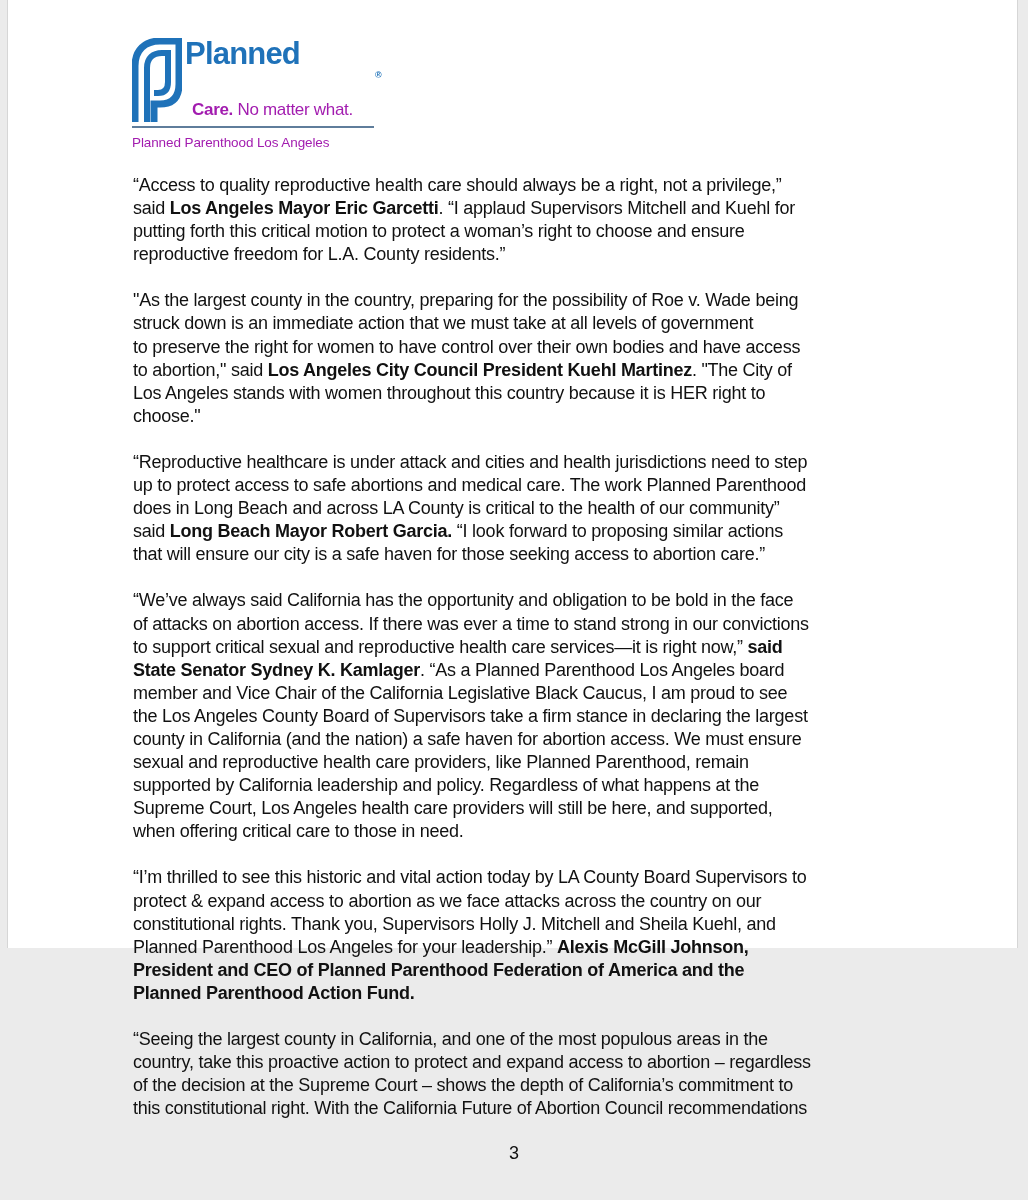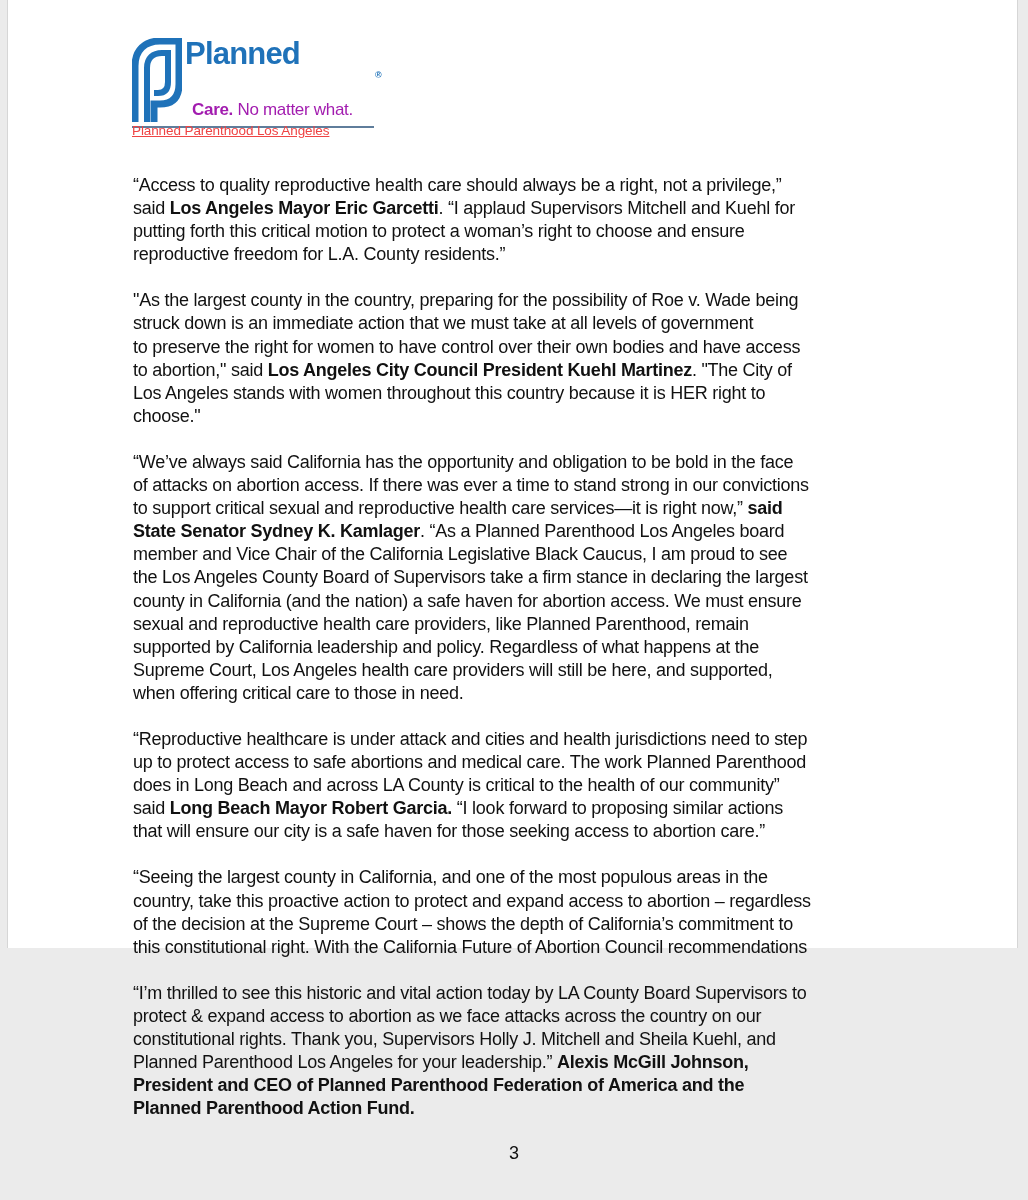--- a/index.html
+++ b/index.html
@@ -21,21 +21,21 @@
   .logo-word {
     position: absolute; left: 53px; font-weight: bold; color: #1f72b9;
     font-size: 31px; letter-spacing: -0.8px; line-height: 1;
   }
   .logo-word.l1 { top: 0px; }
   .logo-word.l2 { top: 29px; }
   .logo-reg { position: absolute; left: 243px; top: 32px; font-size: 9px; color: #1f72b9; font-weight: bold; }
   .logo-tag { position: absolute; left: 60px; top: 62px; font-size: 17px; color: #a21caf; letter-spacing: -0.3px; white-space: nowrap; }
   .logo-tag b { font-weight: bold; }
   .logo-rule { position: absolute; left: 0; top: 88px; width: 242px; height: 2px; background: #5f7d9b; }
-  .logo-affil { position: absolute; left: 0; top: 85px; font-size: 13.5px; color: #ef4444; white-space: nowrap; letter-spacing: -0.1px; text-decoration: underline; }
+  .logo-affil { position: absolute; left: 0; top: 97px; font-size: 13.5px; color: #a21caf; white-space: nowrap; letter-spacing: -0.1px; }
 
   .body-text {
     position: absolute; left: 125px; top: 174px; width: 790px;
     font-size: 18px; line-height: 23.1px; letter-spacing: -0.25px;
   }
   .para { margin: 0 0 23px 0; white-space: pre-line; }
   .para b { font-weight: bold; }
   .page-num {
     position: absolute; left: 0; width: 1028px; top: 1143px;
     text-align: center; font-size: 18px;
@@ -61,42 +61,42 @@
     <p class="para"><span> “Access to quality reproductive health care should always be a right, not a privilege,”
 said </span><b>Los Angeles Mayor Eric Garcetti</b><span>. “I applaud Supervisors Mitchell and Kuehl for
 putting forth this critical motion to protect a woman’s right to choose and ensure
 reproductive freedom for L.A. County residents.”</span></p>
     <p class="para"><span>"As the largest county in the country, preparing for the possibility of Roe v. Wade being
 struck down is an immediate action that we must take at all levels of government
 to preserve the right for women to have control over their own bodies and have access
 to abortion," said </span><b>Los Angeles City Council President Kuehl Martinez</b><span>. "The City of
 Los Angeles stands with women throughout this country because it is HER right to
 choose."</span></p>
+    <p class="para"><span>“Reproductive healthcare is under attack and cities and health jurisdictions need to step
+up to protect access to safe abortions and medical care.  The work Planned Parenthood
+does in Long Beach and across LA County is critical to the health of our community”
+said </span><b>Long Beach Mayor Robert Garcia.</b><span>  “I look forward to proposing similar actions
+that will ensure our city is a safe haven for those seeking access to abortion care.”</span></p>
     <p class="para"><span>“We’ve always said California has the opportunity and obligation to be bold in the face
 of attacks on abortion access. If there was ever a time to stand strong in our convictions
 to support critical sexual and reproductive health care services—it is right now,” </span><b>said
 State Senator Sydney K. Kamlager</b><span>. “As a Planned Parenthood Los Angeles board
 member and Vice Chair of the California Legislative Black Caucus, I am proud to see
 the Los Angeles County Board of Supervisors take a firm stance in declaring the largest
 county in California (and the nation) a safe haven for abortion access. We must ensure
 sexual and reproductive health care providers, like Planned Parenthood, remain
 supported by California leadership and policy. Regardless of what happens at the
 Supreme Court, Los Angeles health care providers will still be here, and supported,
 when offering critical care to those in need.</span></p>
-    <p class="para"><span>“Reproductive healthcare is under attack and cities and health jurisdictions need to step
-up to protect access to safe abortions and medical care.  The work Planned Parenthood
-does in Long Beach and across LA County is critical to the health of our community”
-said </span><b>Long Beach Mayor Robert Garcia.</b><span>  “I look forward to proposing similar actions
-that will ensure our city is a safe haven for those seeking access to abortion care.”</span></p>
-    <p class="para"><span>“Seeing the largest county in California, and one of the most populous areas in the
-country, take this proactive action to protect and expand access to abortion – regardless
-of the decision at the Supreme Court – shows the depth of California’s commitment to
-this constitutional right. With the California Future of Abortion Council recommendations</span><b></b><span></span></p>
     <p class="para"><span>“I’m thrilled to see this historic and vital action today by LA County Board Supervisors to
 protect &amp; expand access to abortion as we face attacks across the country on our
 constitutional rights. Thank you, Supervisors Holly J. Mitchell and Sheila Kuehl, and
 Planned Parenthood Los Angeles for your leadership.” </span><b>Alexis McGill Johnson,
 President and CEO of Planned Parenthood Federation of America and the
 Planned Parenthood Action Fund.</b><span></span></p>
+    <p class="para"><span>“Seeing the largest county in California, and one of the most populous areas in the
+country, take this proactive action to protect and expand access to abortion – regardless
+of the decision at the Supreme Court – shows the depth of California’s commitment to
+this constitutional right. With the California Future of Abortion Council recommendations</span><b></b><span></span></p>
   </div>
 </div>
 
 <div class="page-num">3</div>
 
 </body></html>

